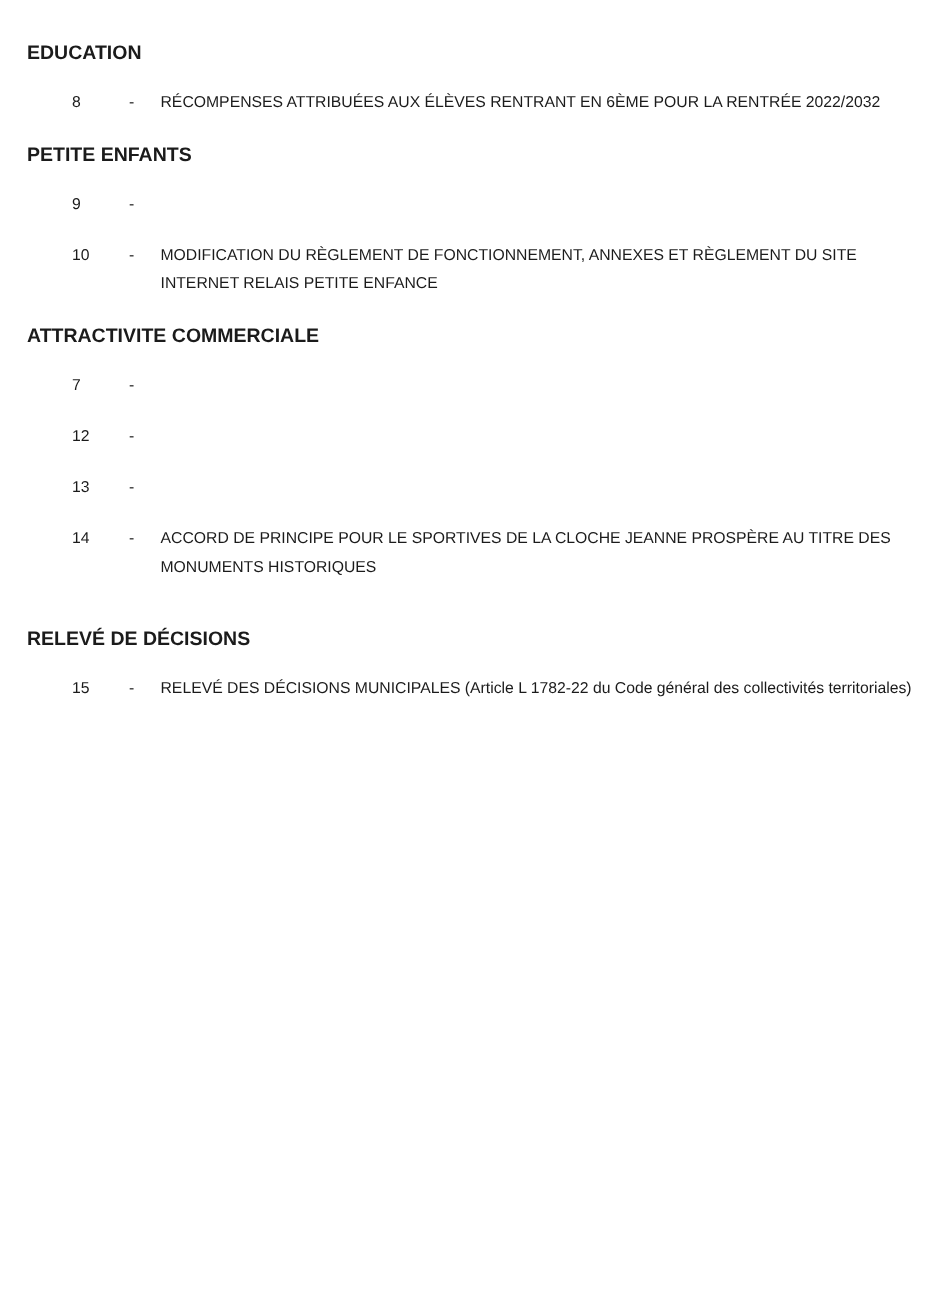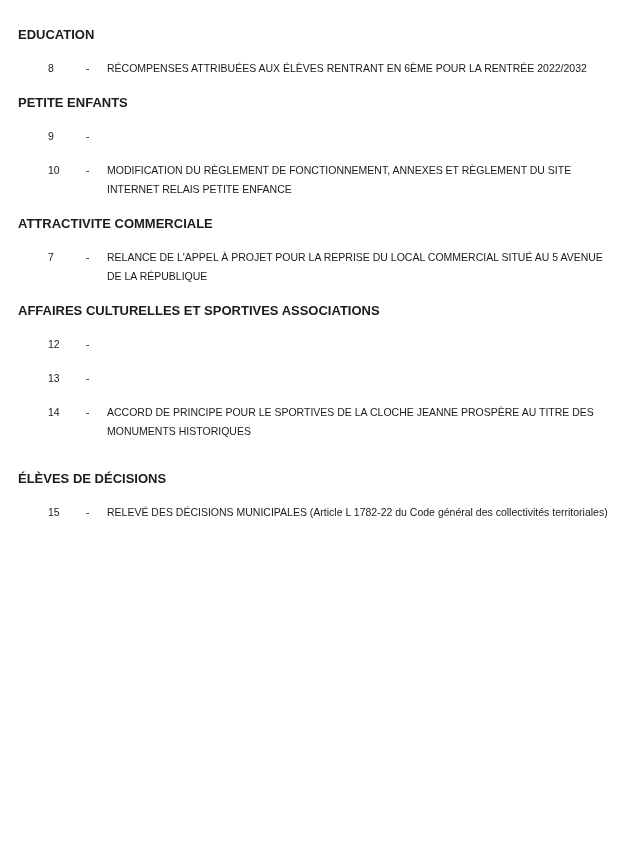--- a/index.html
+++ b/index.html
@@ -69,35 +69,33 @@
     </div>
     <div class="agenda-item">
       <span class="item-number">10</span>
       <span class="item-dash">-</span>
       <span class="item-text">MODIFICATION DU RÈGLEMENT DE FONCTIONNEMENT, ANNEXES ET RÈGLEMENT DU SITE INTERNET RELAIS PETITE ENFANCE</span>
     </div>
     <div class="section-title">ATTRACTIVITE COMMERCIALE</div>
     <div class="agenda-item">
       <span class="item-number">7</span>
       <span class="item-dash">-</span>
-      <span class="item-text">RELANCE DE L'APPEL À PROJET POUR LA REPRISE DU LOCAL COMMERCIAL SITUÉ AU 5 AVENUE DE LA RÉPUBLIQUE</span>
     </div>
-    <div class="section-title">AFFAIRES CULTURELLES ET SPORTIVES ASSOCIATIONS</div>
     <div class="agenda-item">
       <span class="item-number">12</span>
       <span class="item-dash">-</span>
     </div>
     <div class="agenda-item">
       <span class="item-number">13</span>
       <span class="item-dash">-</span>
     </div>
     <div class="agenda-item">
       <span class="item-number">14</span>
       <span class="item-dash">-</span>
       <span class="item-text">ACCORD DE PRINCIPE POUR LE SPORTIVES DE LA CLOCHE JEANNE PROSPÈRE AU TITRE DES MONUMENTS HISTORIQUES</span>
     </div>
-    <div class="section-title extra-gap">ÉLÈVES DE DÉCISIONS</div>
+    <div class="section-title extra-gap">RELEVÉ DE DÉCISIONS</div>
     <div class="agenda-item">
       <span class="item-number">15</span>
       <span class="item-dash">-</span>
       <span class="item-text">RELEVÉ DES DÉCISIONS MUNICIPALES (Article L 1782-22 du Code général des collectivités territoriales)</span>
     </div>
   </main>
 
 </body></html>

